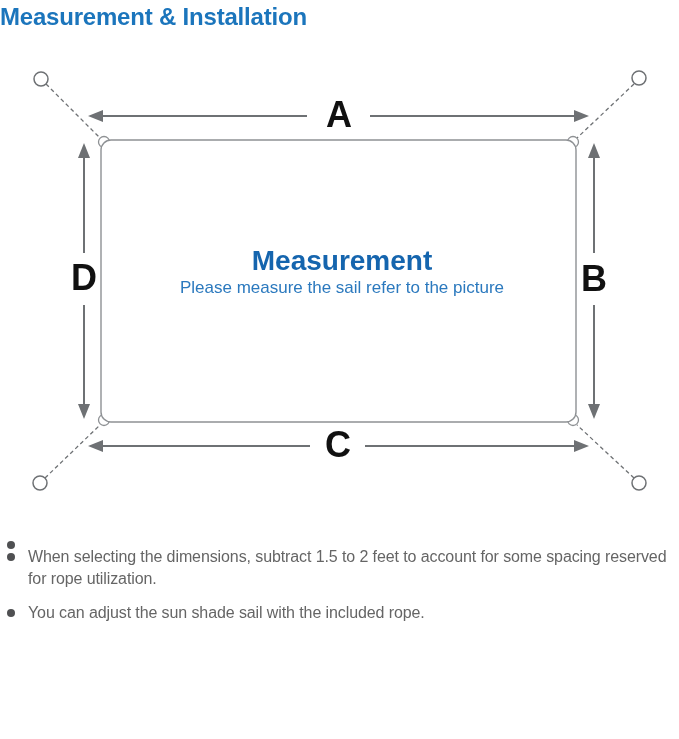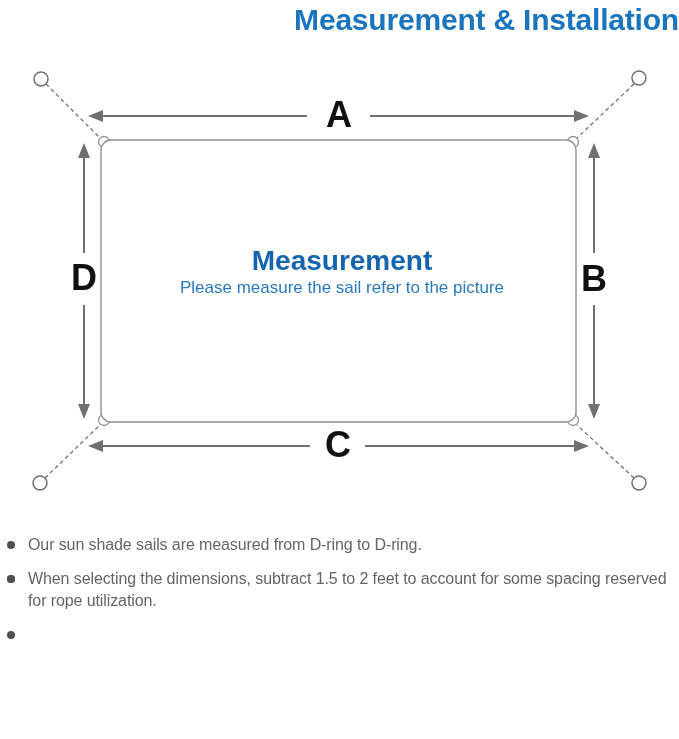--- a/index.html
+++ b/index.html
@@ -9,22 +9,22 @@
     height: 739px;
     background: #fff;
     overflow: hidden;
     font-family: "Liberation Sans", sans-serif;
   }
   .title {
     position: absolute;
     top: 0; left: 0; right: 0;
     margin: 0;
     padding-top: 3px;
-    text-align: right;
-    font-size: 30px;
+    text-align: left;
+    font-size: 24px;
     font-weight: bold;
     letter-spacing: -0.2px;
     color: var(--title-blue, #1B75BC);
   }
   .diagram {
     position: absolute;
     top: 55px;
     left: 0;
   }
   .dash  { stroke: var(--arrow-gray, #6E7174); stroke-width: 1.3; stroke-dasharray: 4 3; fill: none; }
@@ -131,27 +131,24 @@
     <polygon class="head" points="594,364 588,349 600,349"></polygon>
     <text class="dimlabel" x="594" y="236">B</text>
 
     <text class="center-head" x="342" y="215">Measurement</text>
     <text class="center-sub" x="342" y="238">Please measure the sail refer to the picture</text>
   </svg>
 
   <ul class="notes">
     <li>
       <span class="dot"></span>
-      <span>Our sun shade sails are measured from D-ring to D-ring.</span>
-    </li>
-    <li>
-      <span class="dot"></span>
     </li>
     <li>
       <span class="dot"></span>
       <span>When selecting the dimensions, subtract 1.5 to 2 feet to account for some spacing reserved for rope utilization.</span>
     </li>
     <li>
       <span class="dot"></span>
+      <span>You can adjust the sun shade sail with the included rope.</span>
     </li>
   </ul>
 
 </div>
 
 </body></html>

